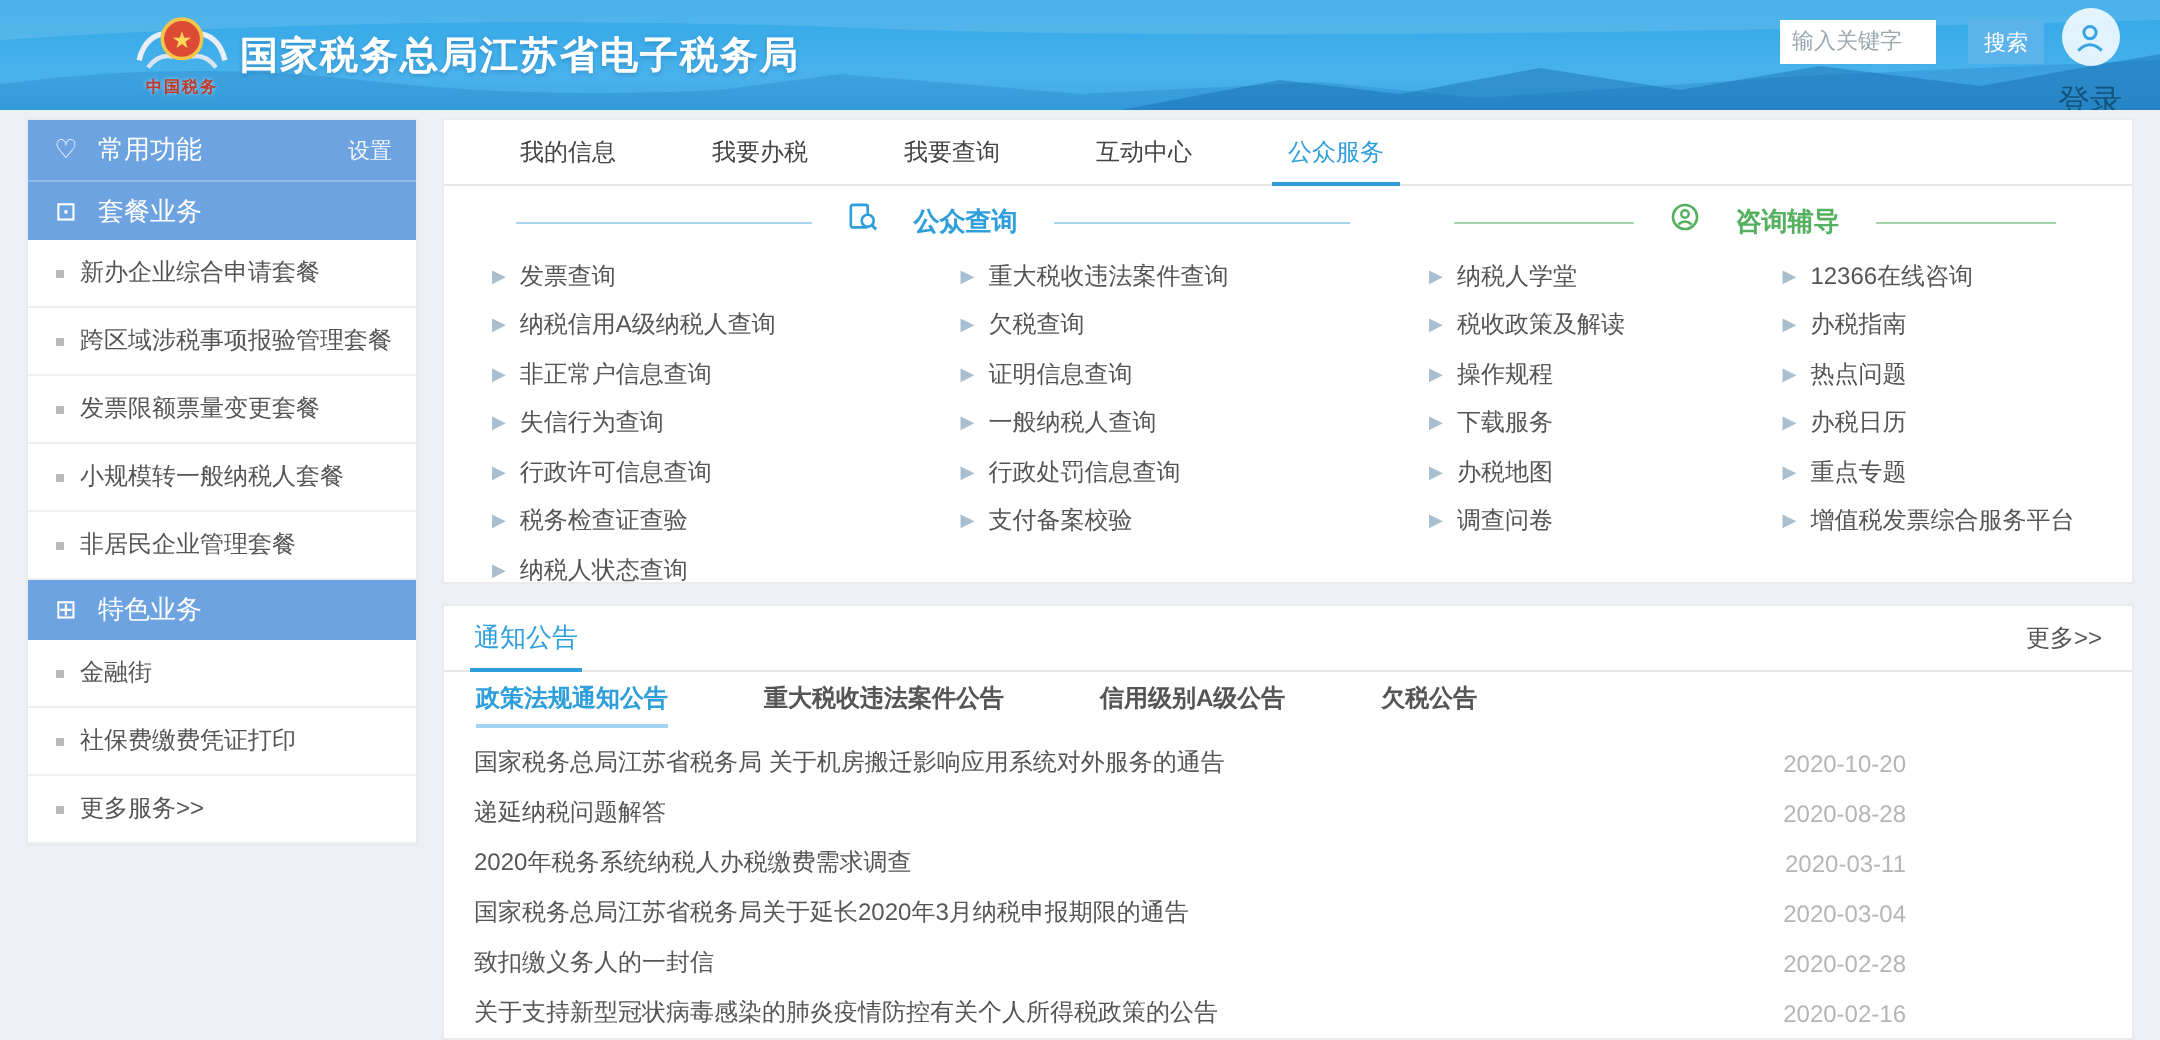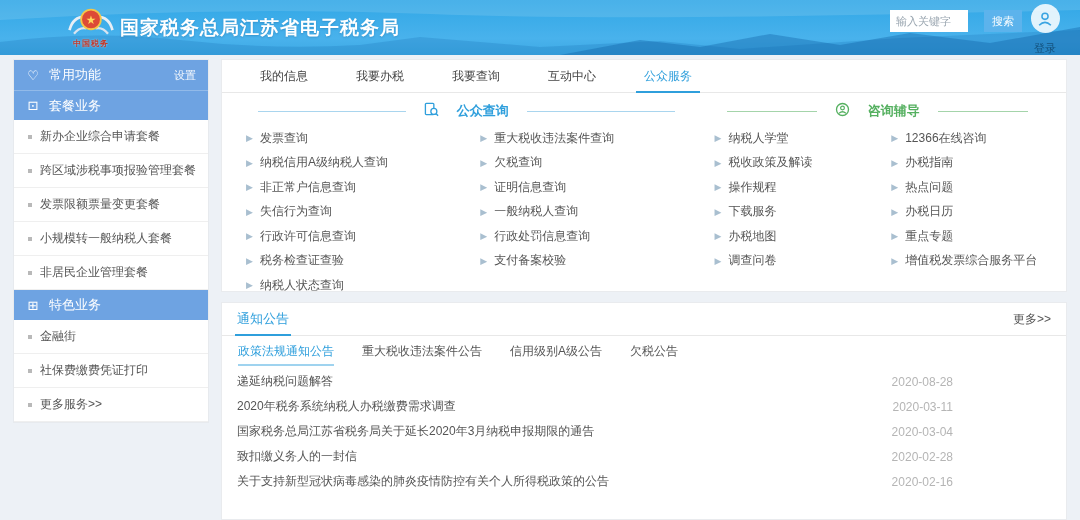--- a/index.html
+++ b/index.html
@@ -22,21 +22,21 @@
   .site-title { position:relative; z-index:2; color:#fff; font-size:19px; font-weight:bold; margin-left:0;
     text-shadow:0 1px 2px rgba(0,60,110,.25); letter-spacing:1px; }
   .header-right { position:absolute; right:58px; top:0; height:55px; display:flex; align-items:flex-start; z-index:3; }
   .search-wrap { display:flex; margin-top:10px;gap:16px; }
   .search-input { width:78px; height:22px; border:none; outline:none; padding:0 6px; font-size:11px; color:#333; }
   .search-input::placeholder { color:#9aa6b0; }
   .search-btn { width:38px; height:22px; border:none; background:#5cb3ec; color:#fff; font-size:11px; cursor:pointer; }
   .login { position:absolute; right:-45px; top:4px; width:44px; display:flex; flex-direction:column; align-items:center; cursor:pointer; }
   .login-circle { width:29px; height:29px; border-radius:50%; background:rgba(255,255,255,.85);
     display:flex; align-items:center; justify-content:center; }
-  .login-label { font-size:11px; color:#14527e; margin-top:8px; }
+  .login-label { font-size:16px; color:#14527e; margin-top:8px; }
   
   .content { display:flex; gap:12px; padding:4px 13px 0 13px; align-items:flex-start; }
   
   .sidebar { width:196px; background:#fff; border:1px solid #e7eaee; }
   .side-blue-row { height:30px; background:var(--sidebar-blue,#6ea3e2); color:#fff; display:flex; align-items:center;
     padding:0 12px; font-size:13px; cursor:pointer; }
   .side-blue-row + .side-blue-row { border-top:1px solid rgba(255,255,255,.25); }
   .s-icon { font-size:13px; margin-right:9px; width:14px; text-align:center; }
   .settings { margin-left:auto; font-size:11px; color:#f2f7fd; cursor:pointer; }
   .side-list { list-style:none; margin:0; padding:0; }
@@ -66,21 +66,21 @@
   .link-cols ul { flex:1; list-style:none; margin:0; padding:0 0 0 14px; }
   .link { height:24.5px; display:flex; align-items:center; font-size:12px; color:#555; cursor:pointer; white-space:nowrap; }
   .arrow { color:#a9bfd0; font-size:9px; margin-right:7px; flex:none; }
   
   .card-notices { flex:1; display:flex; flex-direction:column; min-height:218px; }
   .notice-head { height:33px; border-bottom:1px solid #e8e8e8; display:flex; align-items:center; padding:0 15px; }
   .notice-title { color:var(--accent-blue,#2f9fdc); font-size:13px; line-height:32px; position:relative; height:33px; cursor:pointer; }
   .notice-title::after { content:""; position:absolute; left:-2px; right:-2px; bottom:0; height:2px;
     background:var(--accent-blue,#2f9fdc); }
   .more { margin-left:auto; font-size:12px; color:#555; cursor:pointer; }
-  .notice-tabs { display:flex; gap:28px; padding:0 16px; height:29px; align-items:flex-end; }
+  .notice-tabs { display:flex; gap:48px; padding:0 16px; height:29px; align-items:flex-start;font-weight:bold; }
   .ntab { font-size:12px; color:#555; cursor:pointer; position:relative; line-height:27px; }
   .ntab.active { color:var(--accent-blue,#2f9fdc); }
   .ntab.active::after { content:""; position:absolute; left:0; right:0; bottom:-1px; height:2px;
     background:#9fd3ef; }
   .notice-list { list-style:none; margin:4px 0 0 0; padding:0 15px; }
   .notice-row { display:flex; align-items:center; height:25px; cursor:pointer; }
   .n-title { font-size:12px; color:#555; flex:1; white-space:nowrap; overflow:hidden; text-overflow:ellipsis; }
   .n-date { font-size:12px; color:var(--date-grey,#b5b5b5); margin-right:98px; flex:none; }
 </style>
 </head>
@@ -341,20 +341,24 @@
       </div>
       <div class="notice-tabs">
 
       <span class="ntab active">政策法规通知公告</span>
           <span class="ntab">重大税收违法案件公告</span>
           <span class="ntab">信用级别A级公告</span>
           <span class="ntab">欠税公告</span>
         </div>
       <ul class="notice-list">
 
+      <li class="notice-row">
+          <span class="n-title">国家税务总局江苏省税务局 关于机房搬迁影响应用系统对外服务的通告</span>
+          <span class="n-date">2020-10-20</span>
+        </li>
           <li class="notice-row">
           <span class="n-title">递延纳税问题解答</span>
           <span class="n-date">2020-08-28</span>
         </li>
           <li class="notice-row">
           <span class="n-title">2020年税务系统纳税人办税缴费需求调查</span>
           <span class="n-date">2020-03-11</span>
         </li>
           <li class="notice-row">
           <span class="n-title">国家税务总局江苏省税务局关于延长2020年3月纳税申报期限的通告</span>

